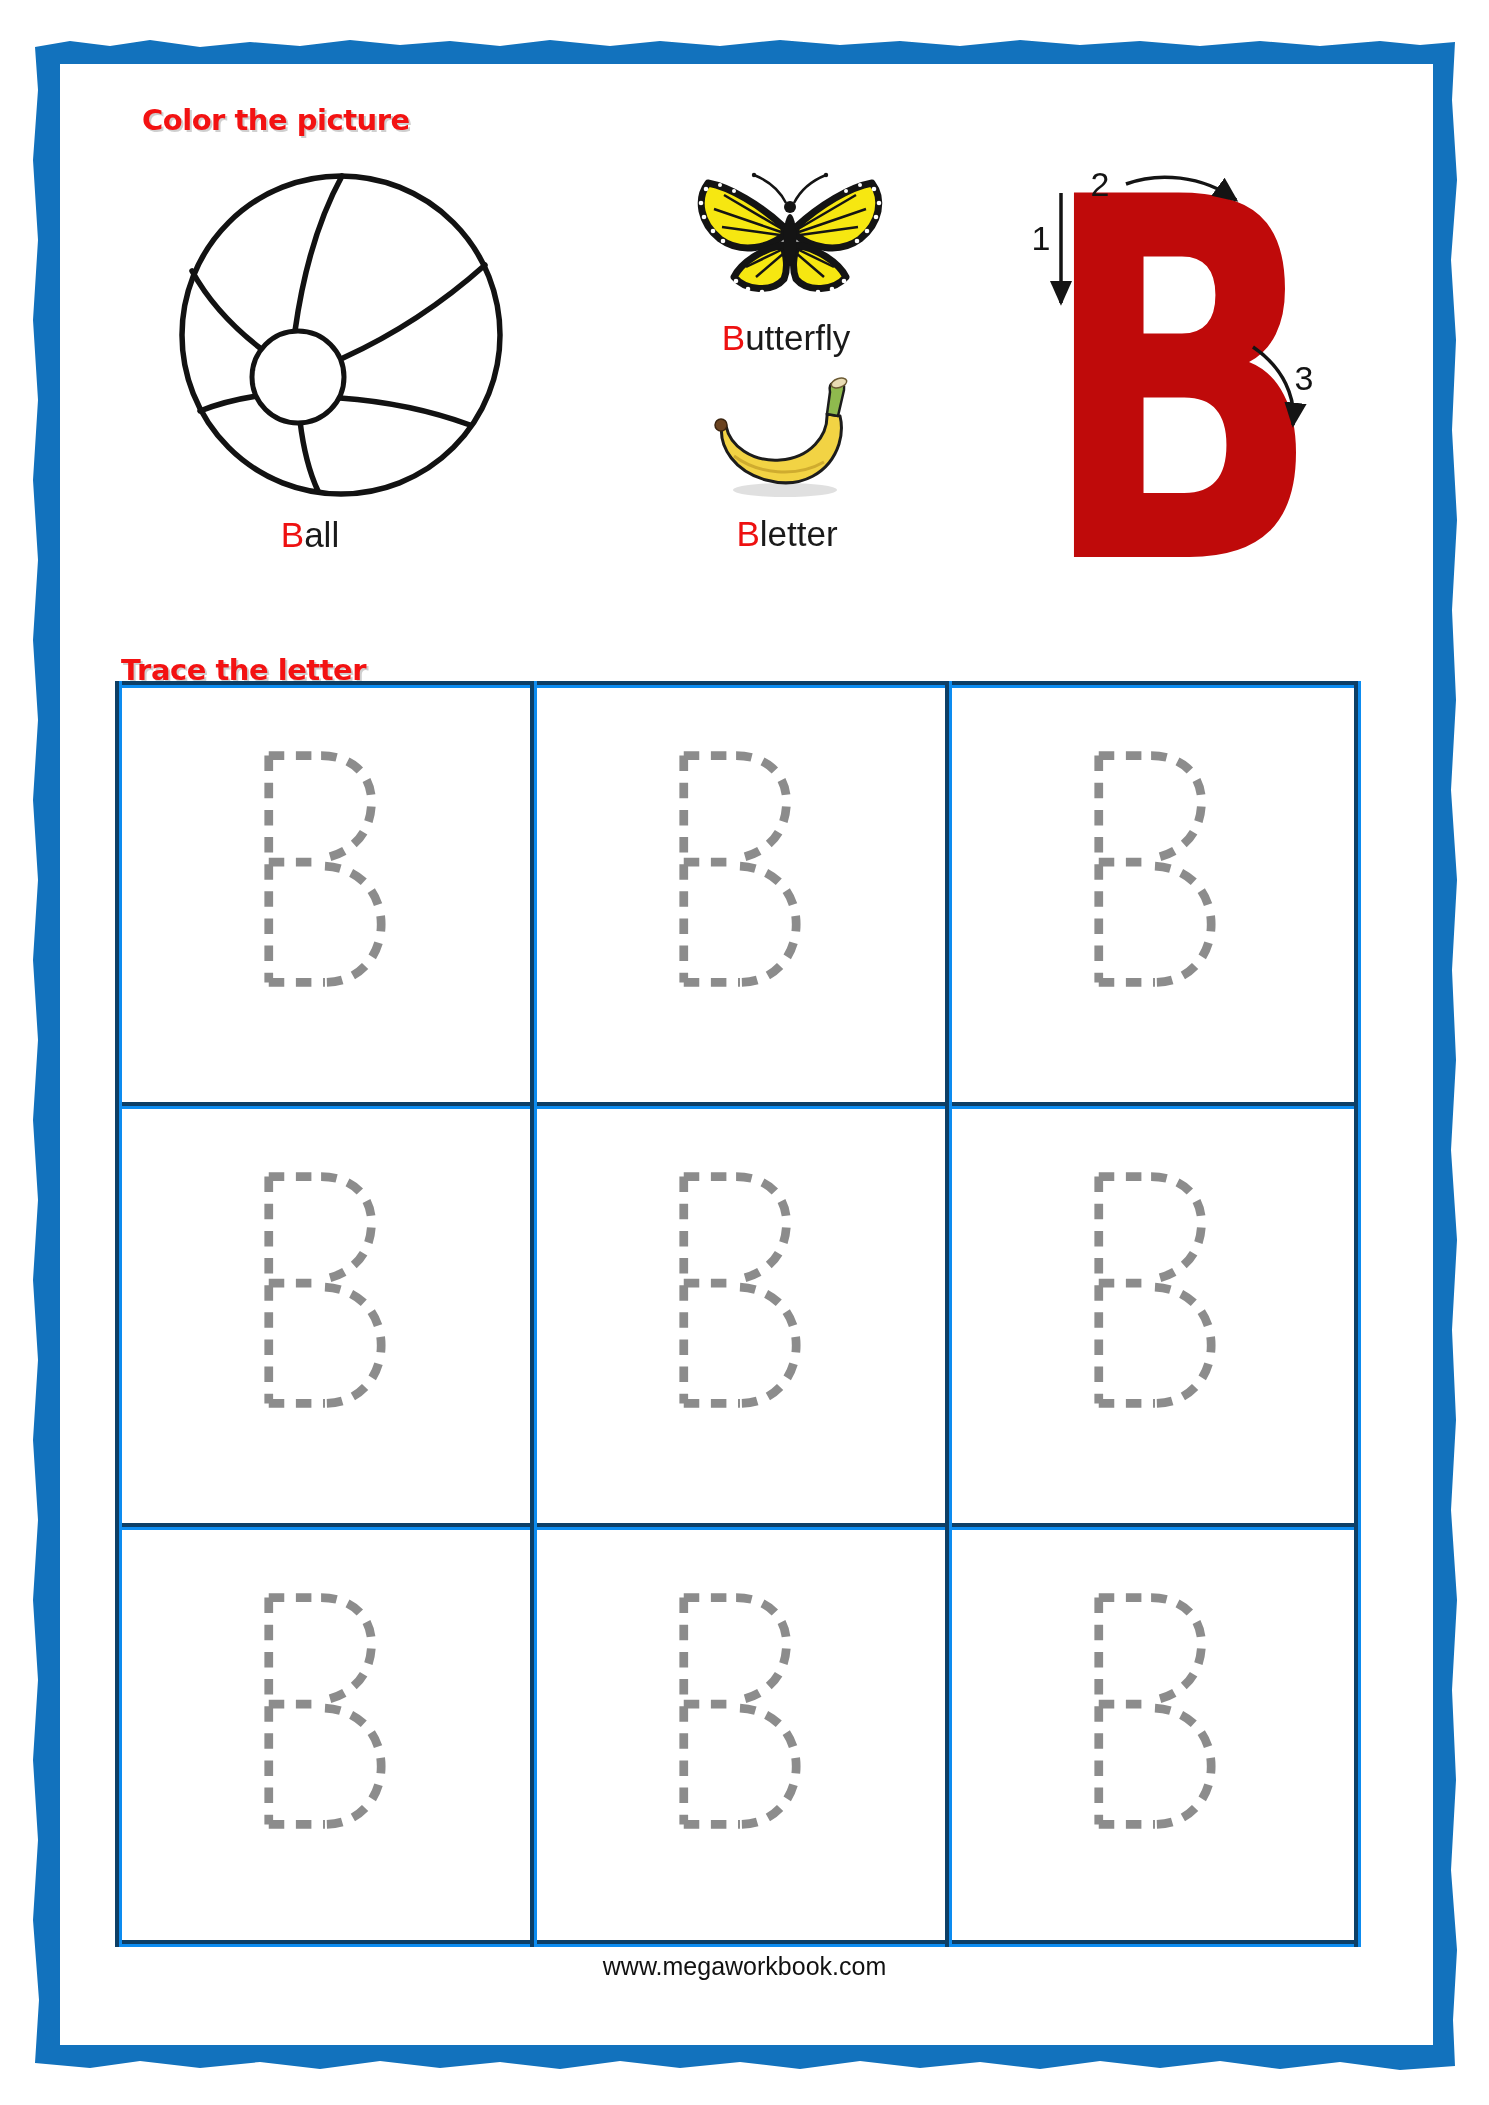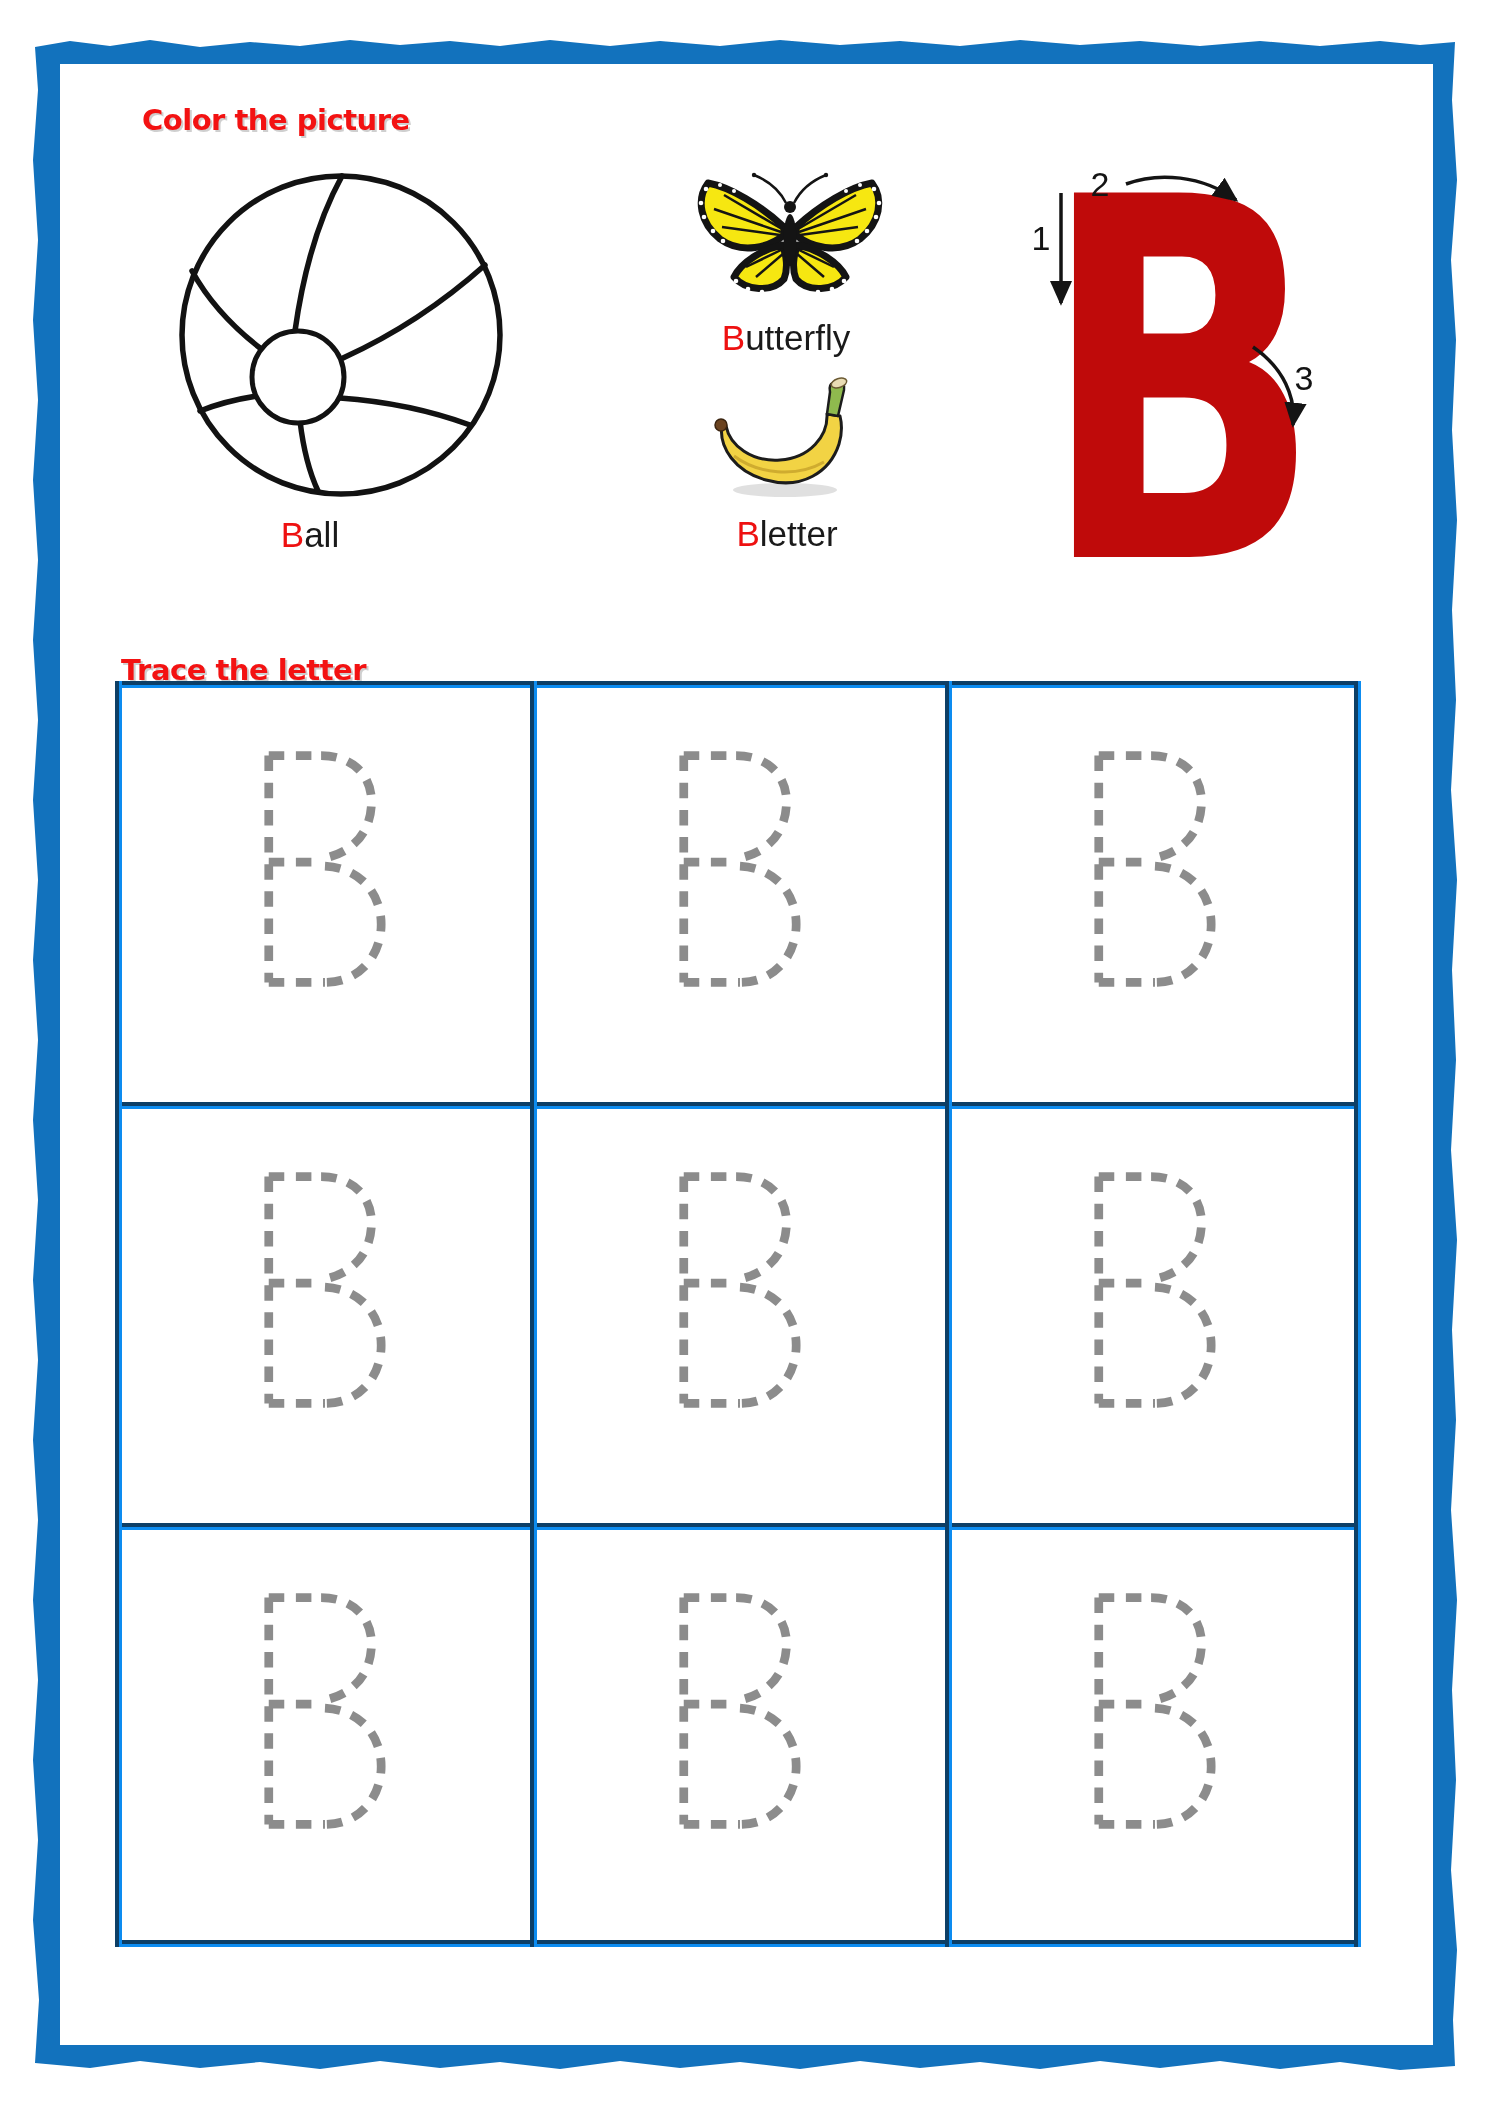--- a/index.html
+++ b/index.html
@@ -180,14 +180,15 @@
     <div class="gl h" style="top:0;"></div>
     <div class="gl h" style="top:421px;"></div>
     <div class="gl h" style="top:842px;"></div>
     <div class="gl h" style="top:1259px;"></div>
     <div class="gl v" style="left:0;"></div>
     <div class="gl v" style="left:415px;"></div>
     <div class="gl v" style="left:830px;"></div>
     <div class="gl v" style="left:1239px;"></div>
   </div>
 
+  <div id="footer">www.megaworkbook.com</div>
 
 </div>
 
 </body></html>

